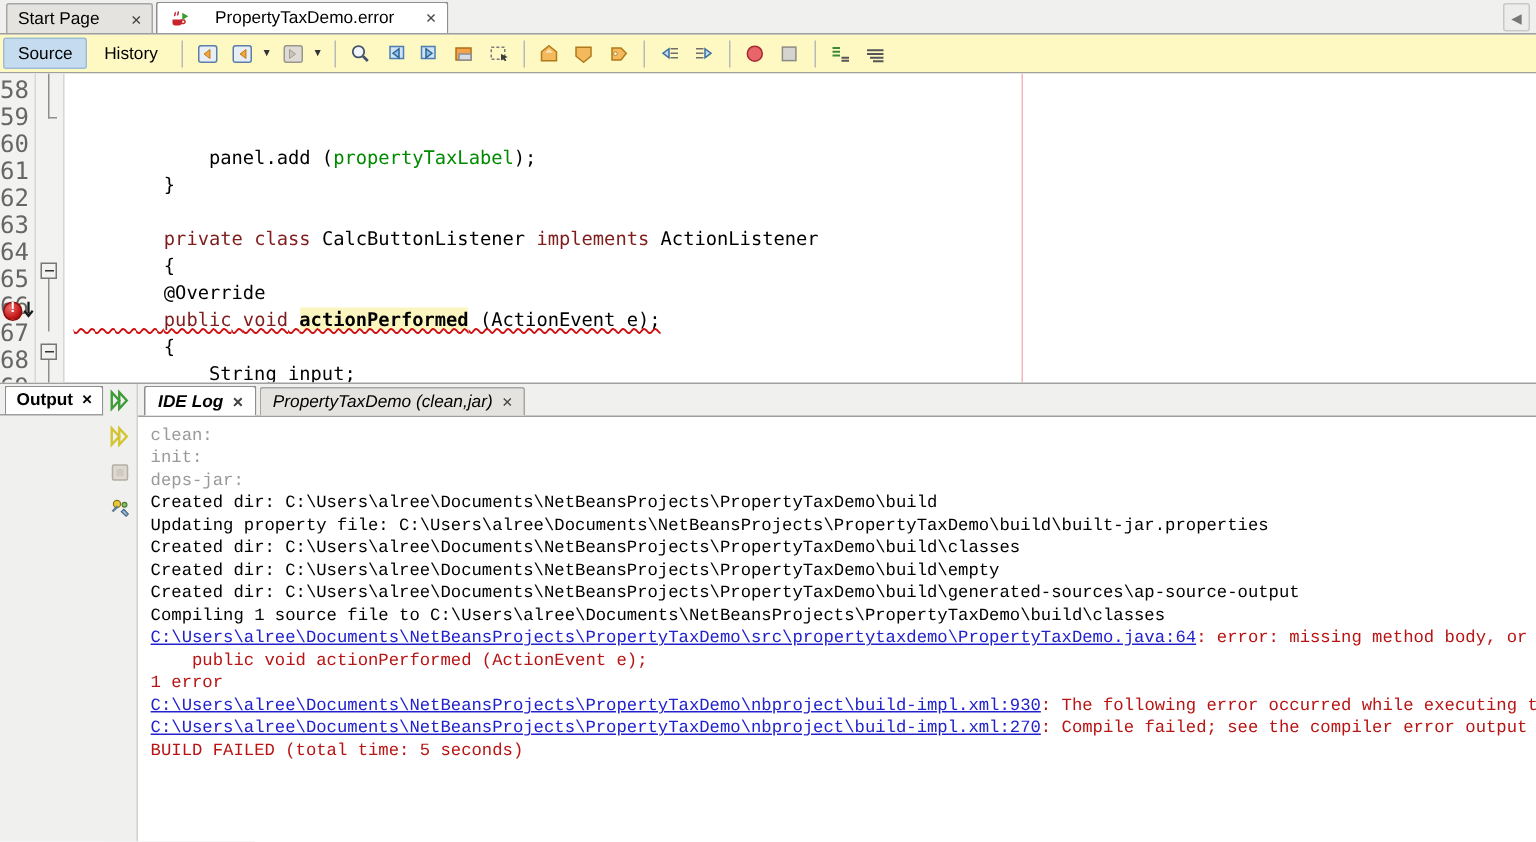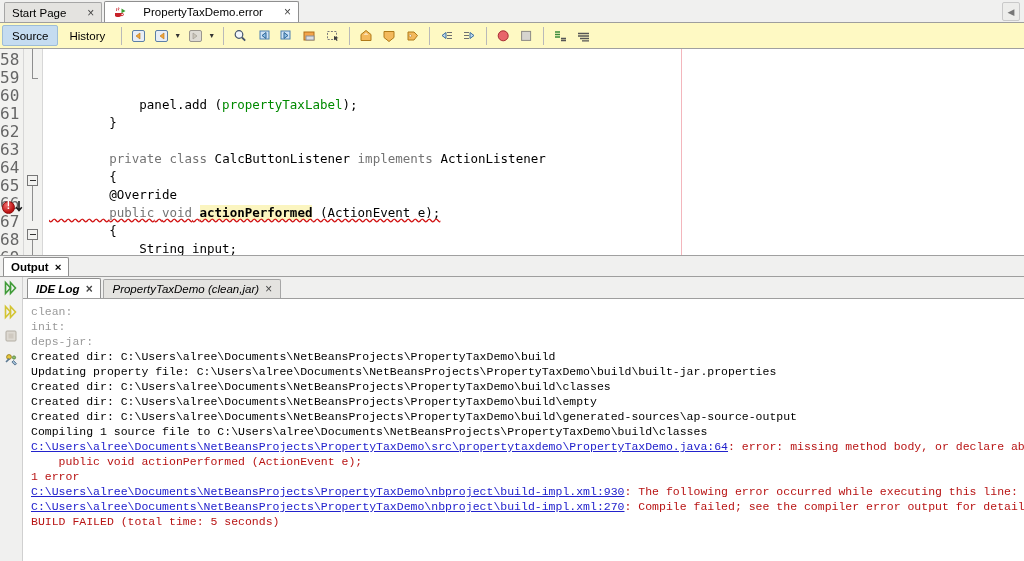--- a/index.html
+++ b/index.html
@@ -67,21 +67,21 @@
     border:1px solid #777;box-sizing:border-box;
     display:flex;align-items:center;justify-content:center;
   }
   .foldbox i{display:block;width:6px;height:1px;background:#333;}
   .foldend{position:absolute;left:8px;width:6px;height:1px;background:#8e8e8e;}
   .code{
     flex:1;position:relative;font-family:"DejaVu Sans Mono", monospace;
     font-size:12.5px;padding-top:2px;white-space:pre;overflow:hidden;
   }
   .cl{height:18px;line-height:18px;padding-left:6px;}
-  .kw{color:#737373;}
+  .kw{color:#7f1d1d;}
   .grn{color:#008a00;}
   .hl{background:#fbf5c0;font-weight:bold;}
   .errline{
     text-decoration:underline;
     text-decoration-color:#d01010;
     text-decoration-style:wavy;
     text-decoration-skip-ink:none;
   }
   .marginline{position:absolute;left:638px;top:0;bottom:0;width:1px;background:#f3b6bc;}
   .err-badge{
@@ -94,21 +94,21 @@
   .err-arrow{position:absolute;left:15px;top:152px;width:8px;height:13px;}
 
   
   .crumbbar{
     height:17px;background:#f0f0ef;display:flex;align-items:center;gap:5px;
     padding-left:6px;border-bottom:1px solid #9e9e9e;font-size:11.5px;
   }
   .crumb-sep{color:#8a8a8a;font-size:12px;}
 
   
-  .outwin{flex:1;display:flex;flex-direction:column;background:#f0f0ef;min-height:0;}
+  .outwin{flex:1;display:flex;background:#f0f0ef;min-height:0;}
   .outhead{height:20px;display:flex;align-items:flex-end;background:#f0f0ef;padding-left:3px;
     border-bottom:1px solid #9e9e9e;}
   .outhead .ot{
     height:18px;display:flex;align-items:center;padding:0 7px;gap:6px;
     background:#ffffff;border:1px solid #8f8f8f;border-bottom:none;
     font-size:11.5px;font-weight:bold;border-radius:2px 2px 0 0;
   }
   .outbody{flex:1;display:flex;min-height:0;}
   .outside{
     width:22px;background:#f0f0ef;flex:none;padding-top:3px;

